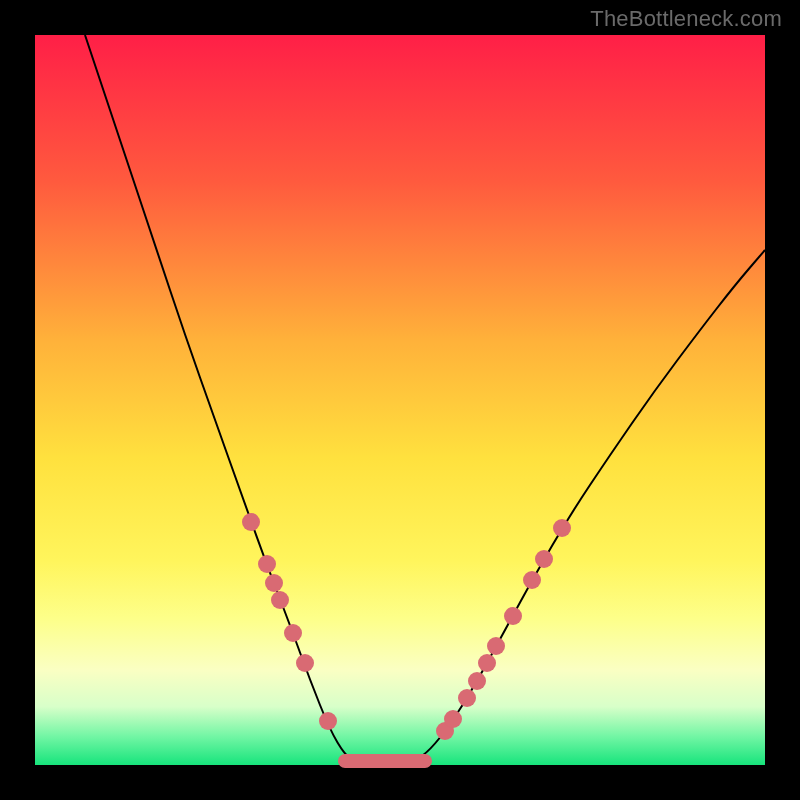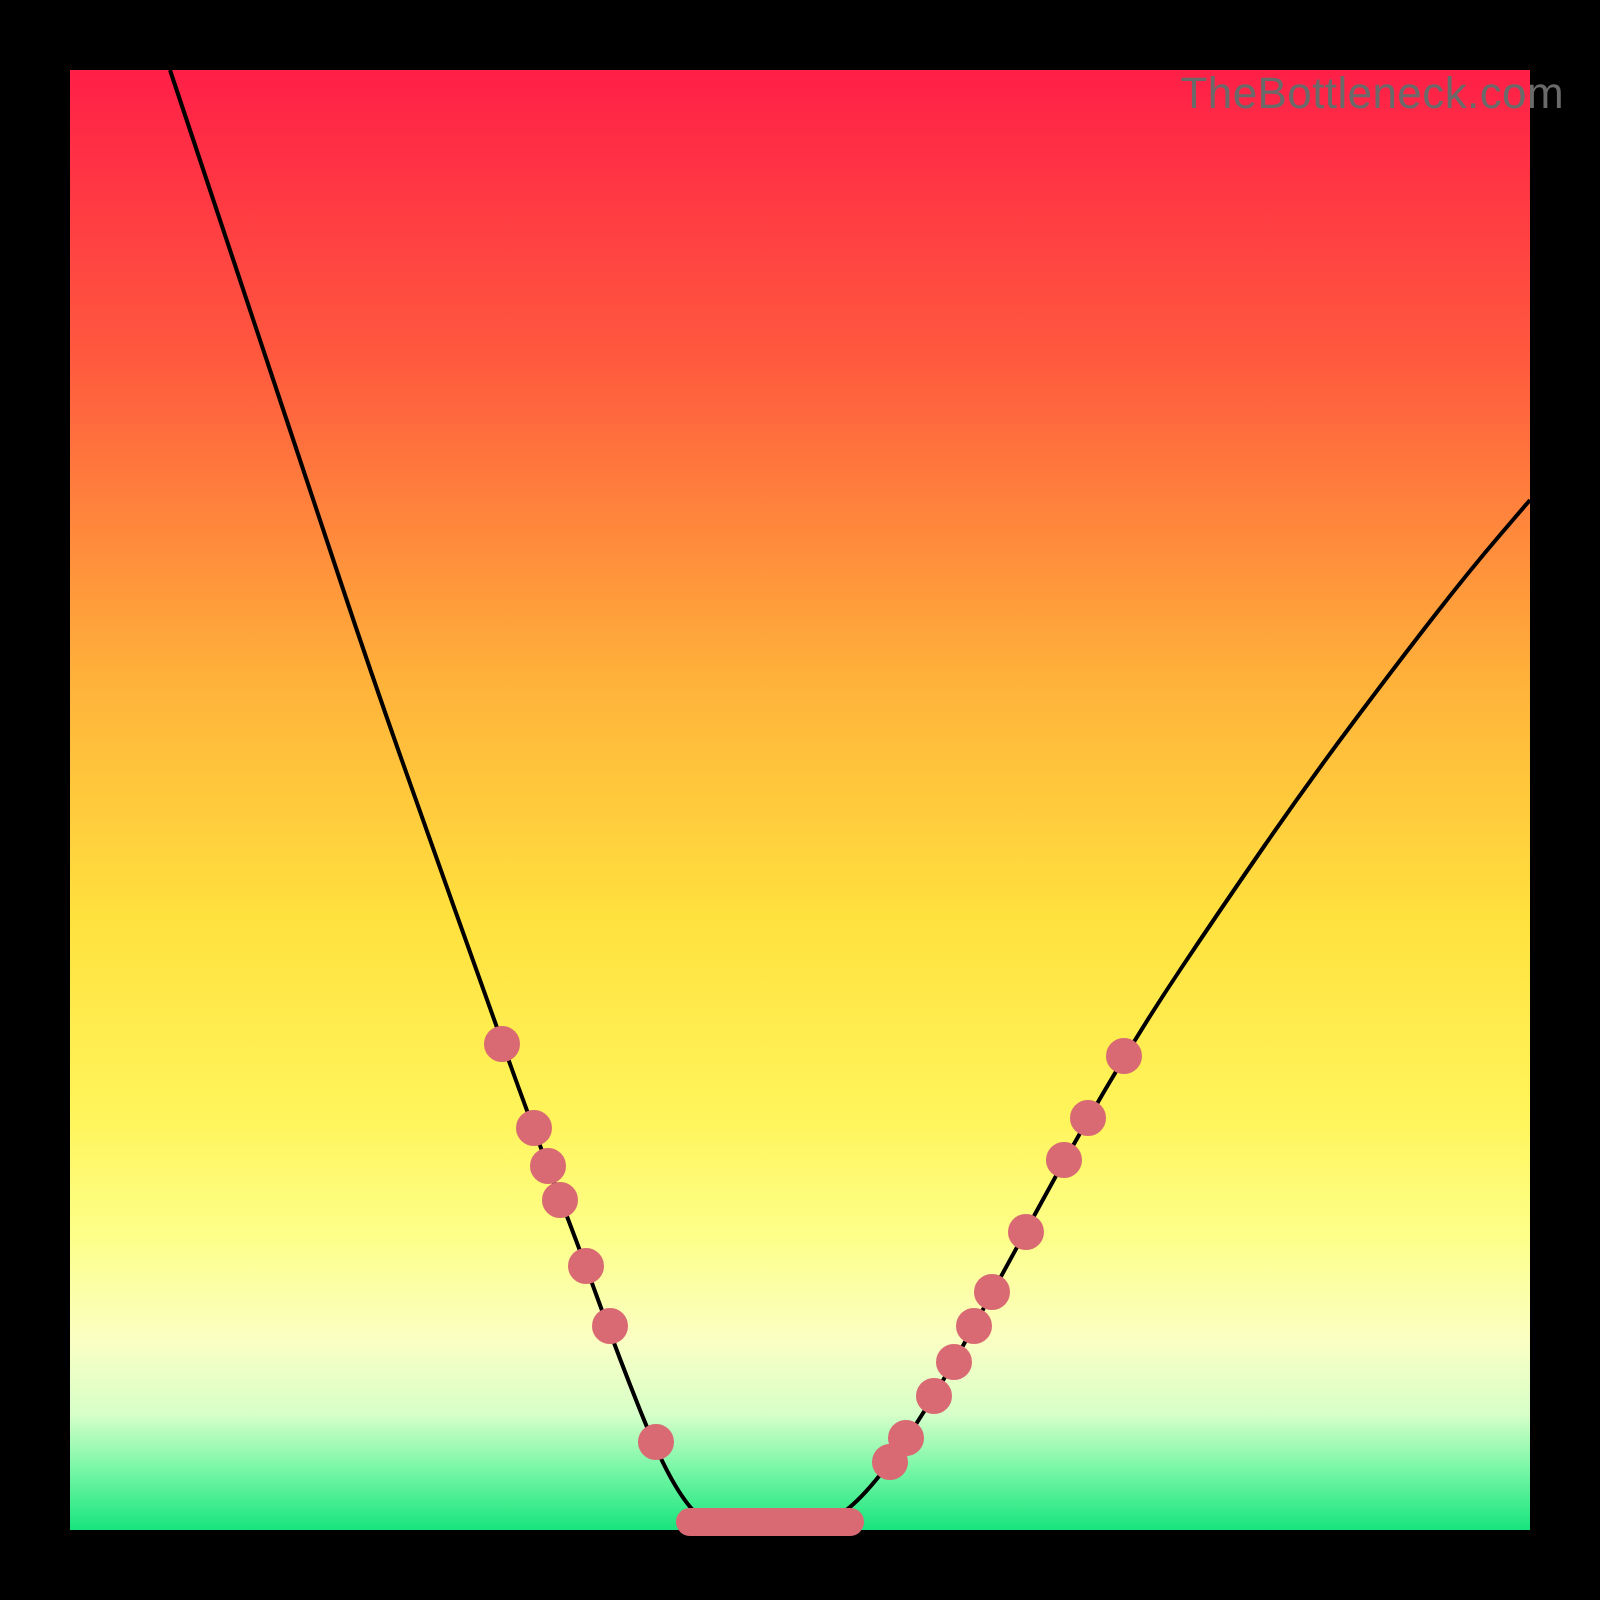--- a/index.html
+++ b/index.html
@@ -20,21 +20,20 @@
   .watermark {
     position: absolute;
     top: 6px;
     right: 18px;
     color: #6a6a6a;
     font-size: 22px;
     font-weight: 500;
     letter-spacing: 0.2px;
     font-family: Arial, Helvetica, sans-serif;
     user-select: none;
-    margin-top: 28px;
   }
   .plot {
     position: absolute;
     left: 35px;
     top: 35px;
     width: 730px;
     height: 730px;
     background: linear-gradient(to bottom,
       #ff1f47 0%,
       #ff5a3e 20%,

